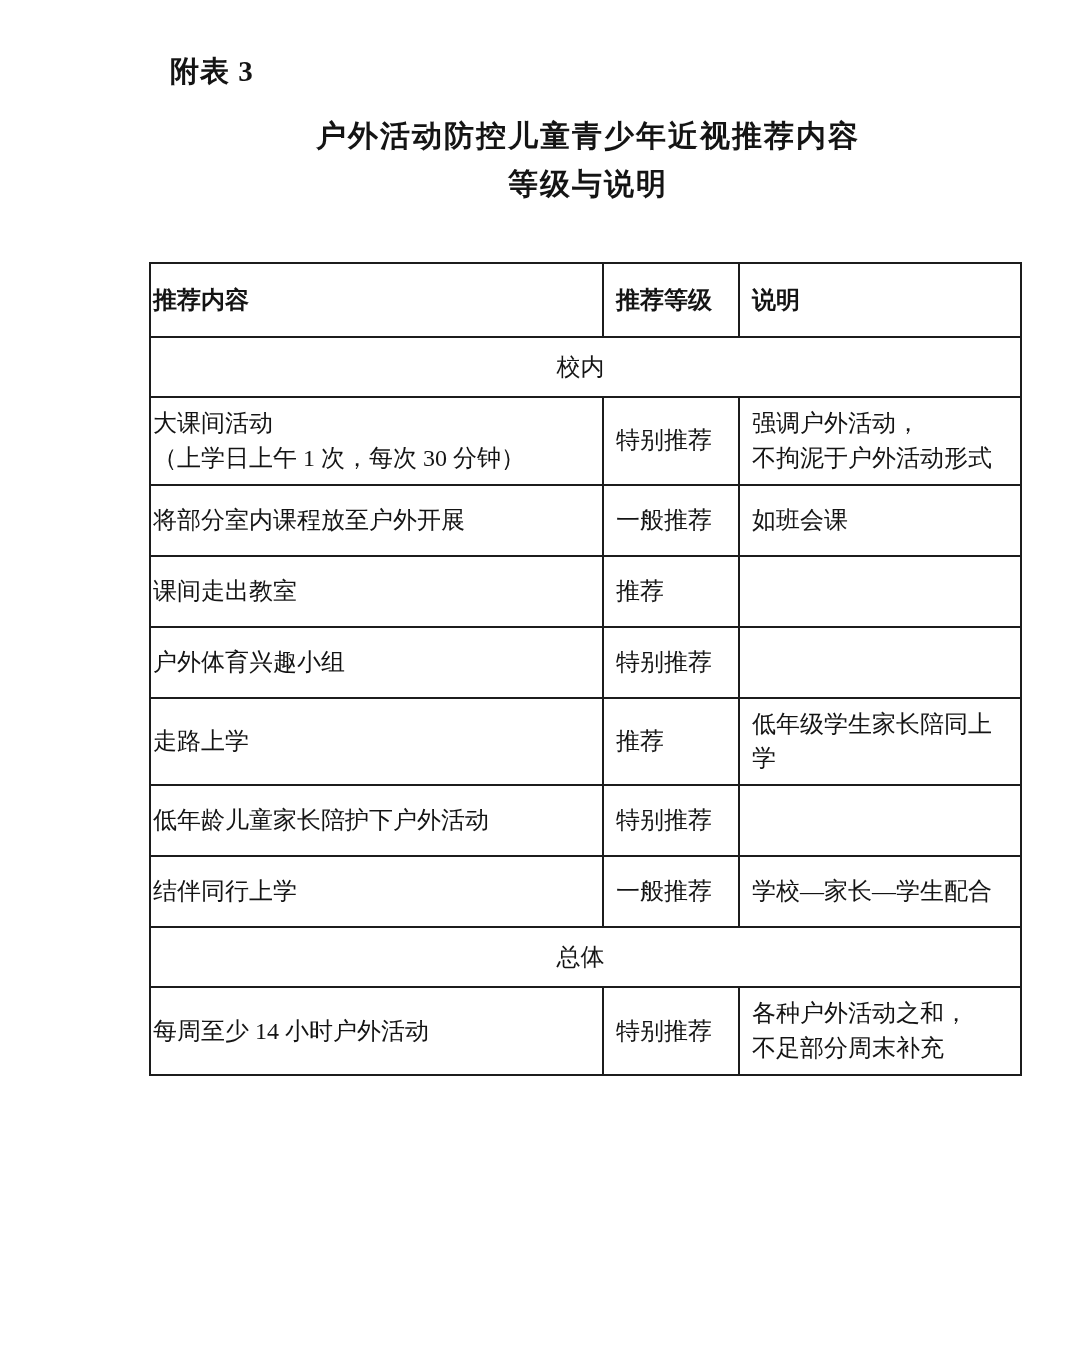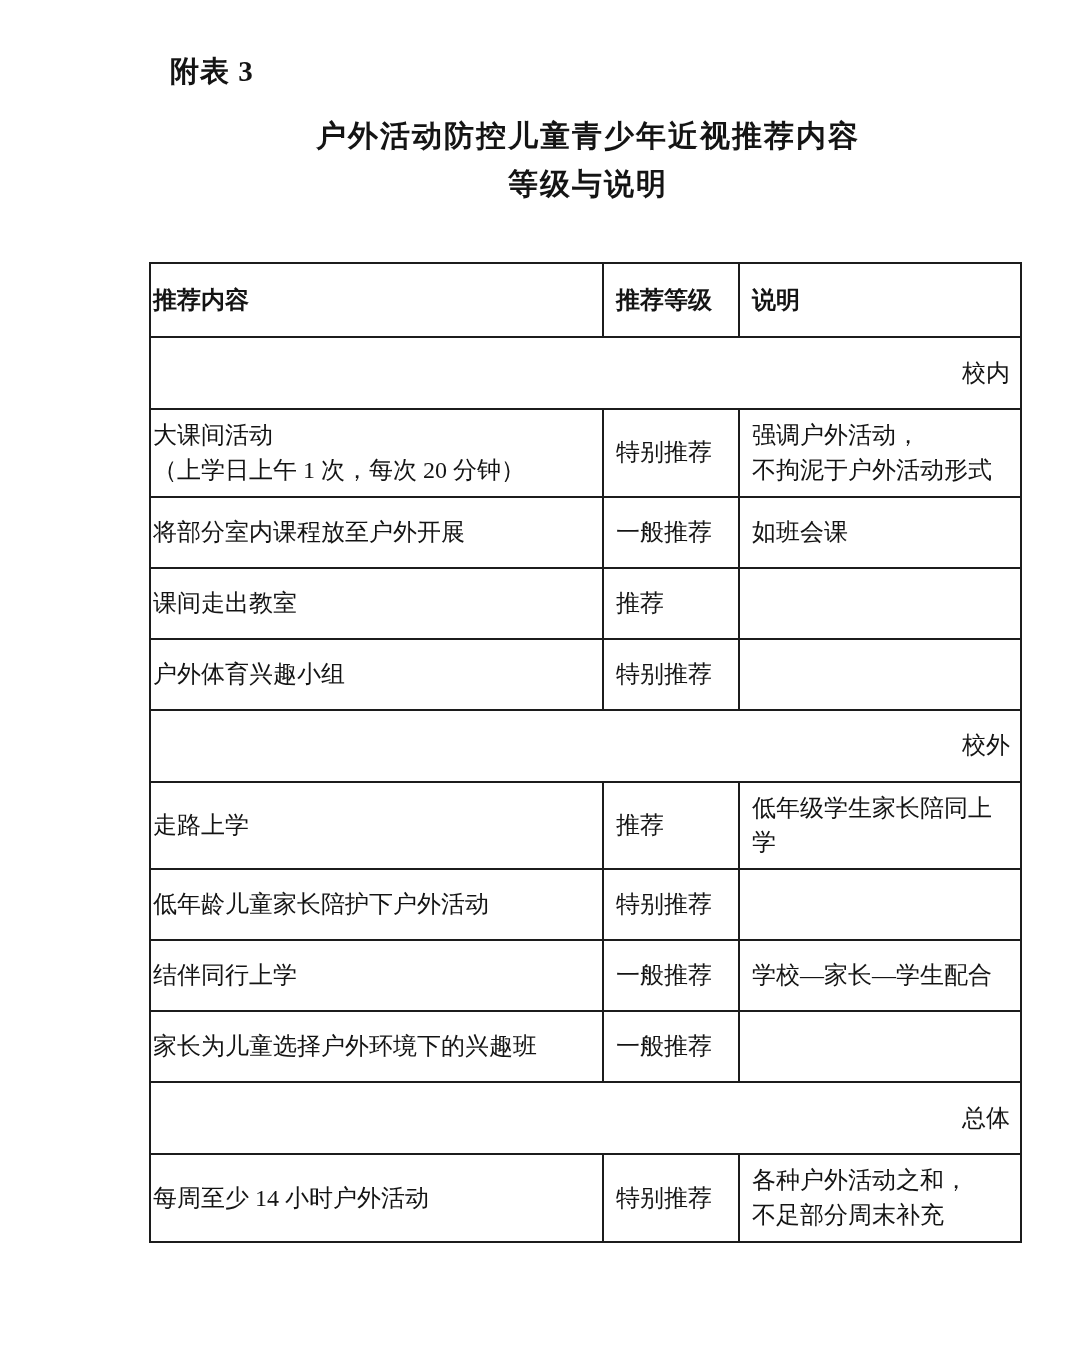--- a/index.html
+++ b/index.html
@@ -64,22 +64,22 @@
     font-weight: bold;
     height: 74px;
   }
   table.rec-table td.level-cell,
   table.rec-table td.note-cell {
     padding-left: 12px;
     border-radius: 6px;
   }
   table.rec-table tr.body-row td { height: 71px; }
   table.rec-table tr.section-row td {
-    text-align: right;
-    height: 72px;
+    text-align: center;
+    height: 60px;
     padding-left: 0;
   }
 </style>
 </head>
 <body>
 
 <div class="page">
 
   <div class="annex-label">附表 3</div>
 
@@ -99,63 +99,55 @@
         <td>推荐内容</td>
         <td class="level-cell">推荐等级</td>
         <td class="note-cell">说明</td>
       </tr>
 
       <tr class="section-row">
         <td colspan="3">校内</td>
       </tr>
       <tr class="body-row">
         <td>大课间活动
-（上学日上午 1 次，每次 20 分钟）</td>
+（上学日上午 1 次，每次 30 分钟）</td>
         <td class="level-cell">特别推荐</td>
         <td class="note-cell">强调户外活动，
 不拘泥于户外活动形式</td>
       </tr>
       <tr class="body-row">
         <td>将部分室内课程放至户外开展</td>
         <td class="level-cell">一般推荐</td>
         <td class="note-cell">如班会课</td>
       </tr>
       <tr class="body-row">
         <td>课间走出教室</td>
         <td class="level-cell">推荐</td>
         <td class="note-cell"></td>
       </tr>
       <tr class="body-row">
         <td>户外体育兴趣小组</td>
         <td class="level-cell">特别推荐</td>
         <td class="note-cell"></td>
       </tr>
 
-      <tr class="section-row">
-        <td colspan="3">校外</td>
-      </tr>
       <tr class="body-row">
         <td>走路上学</td>
         <td class="level-cell">推荐</td>
         <td class="note-cell">低年级学生家长陪同上学</td>
       </tr>
       <tr class="body-row">
         <td>低年龄儿童家长陪护下户外活动</td>
         <td class="level-cell">特别推荐</td>
         <td class="note-cell"></td>
       </tr>
       <tr class="body-row">
         <td>结伴同行上学</td>
         <td class="level-cell">一般推荐</td>
         <td class="note-cell">学校—家长—学生配合</td>
-      </tr>
-      <tr class="body-row">
-        <td>家长为儿童选择户外环境下的兴趣班</td>
-        <td class="level-cell">一般推荐</td>
-        <td class="note-cell"></td>
       </tr>
 
       <tr class="section-row">
         <td colspan="3">总体</td>
       </tr>
       <tr class="body-row">
         <td>每周至少 14 小时户外活动</td>
         <td class="level-cell">特别推荐</td>
         <td class="note-cell">各种户外活动之和，
 不足部分周末补充</td>

